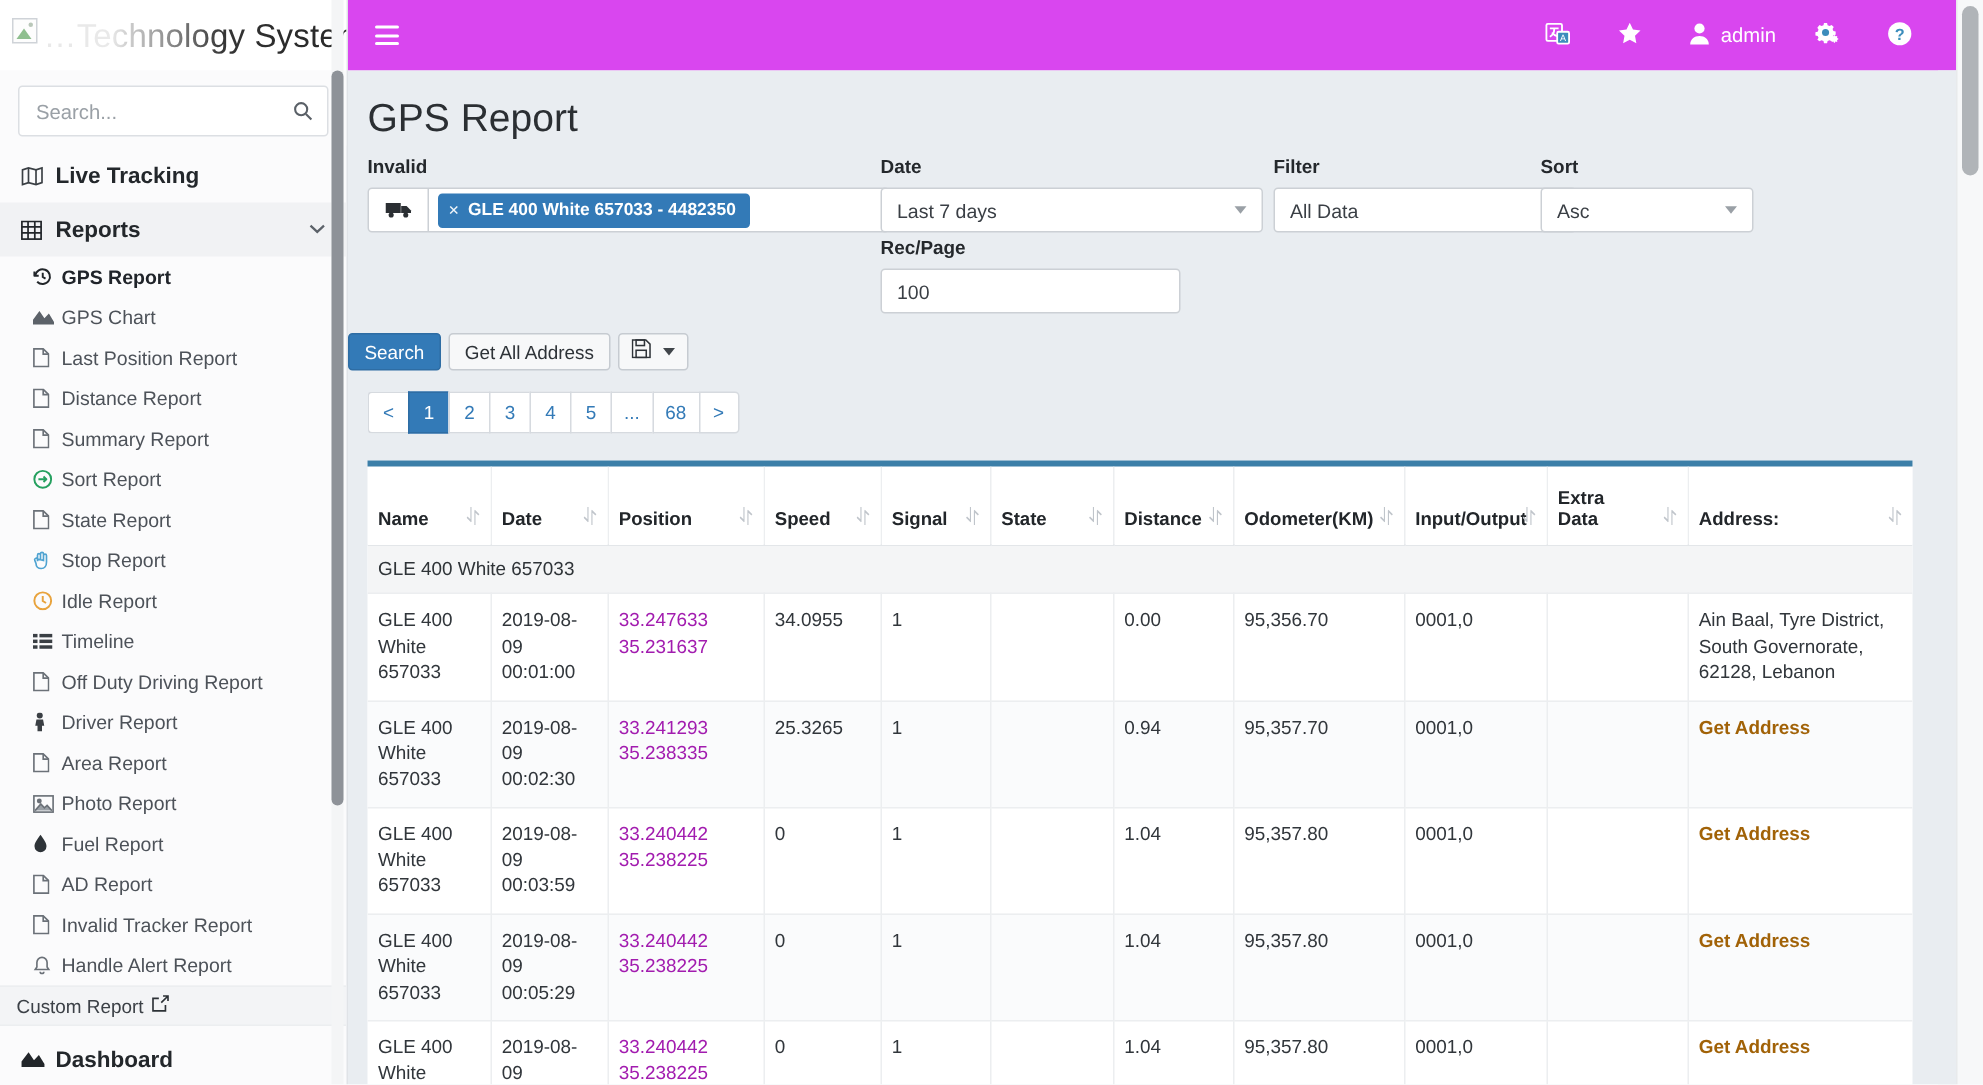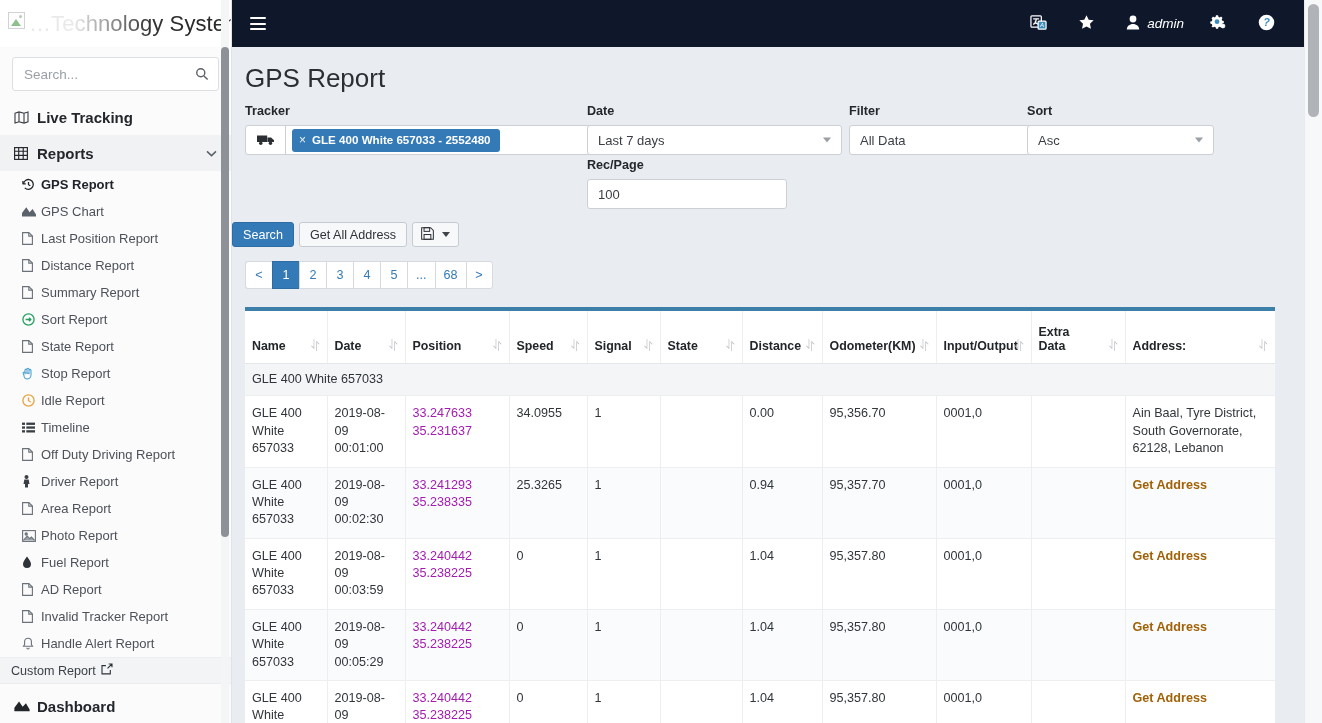--- a/index.html
+++ b/index.html
@@ -140,22 +140,22 @@
     position: absolute; right: 2px; top: 47px;
     width: 8px; height: 490px;
     background: #8e9298;
     border-radius: 4px;
   }
 
   
   .topbar {
     position: absolute; left: 232px; top: 0;
     width: 1072px; height: 47px;
-    background: #0f172a;
-    display: flex; align-items: center; font-style: italic;
+    background: #d946ef;
+    display: flex; align-items: center;
   }
   .hamburger {
     width: 16px; height: 13px;
     margin-left: 18px;
     display: flex; flex-direction: column; justify-content: space-between;
     cursor: pointer;
   }
   .hamburger span { display: block; height: 2px; background: #ffffff; border-radius: 1px; }
   .topbar-right {
     margin-left: auto;
@@ -705,34 +705,34 @@
     </div>
   </div>
 
   <div class="main">
 
     <h1 class="page-title">GPS Report</h1>
 
     <div class="filters">
 
       <div class="fgroup" style="left:13px; top:10px;">
-        <div class="flabel">Tracker</div>
+        <div class="flabel">Invalid</div>
         <div class="tracker-input">
           <div class="tracker-prefix">
             <svg width="18" height="12" viewBox="0 0 20 13" fill="#2b2f33">
               <path d="M0 1.4h11.3v7.3H0z"></path>
                 <path d="M11.6 3.6h4l3.3 3.2v1.9h-7.3z"></path>
               <circle cx="4.2" cy="10.2" r="1.9" fill="#2b2f33"></circle>
                 <circle cx="15" cy="10.2" r="1.9" fill="#2b2f33"></circle>
             </svg>
           </div>
           <div class="tracker-tags">
             <span class="tag">
               <span class="x">×</span>
-              <span>GLE 400 White 657033 - 2552480</span>
+              <span>GLE 400 White 657033 - 4482350</span>
             </span>
           </div>
         </div>
       </div>
 
       <div class="fgroup" style="left:355px; top:10px; width:255px;">
         <div class="flabel">Date</div>
         <div class="sel" style="width:255px;">
           <span>Last 7 days</span>
           <span class="caret"></span>
@@ -742,21 +742,21 @@
       <div class="fgroup" style="left:617px; top:10px; width:174px;">
         <div class="flabel">Filter</div>
         <div class="sel" style="width:202px;">
           <span>All Data</span>
           <span class="caret"></span>
         </div>
       </div>
 
       <div class="fgroup" style="left:795px; top:10px; width:162px;">
         <div class="flabel">Sort</div>
-        <div class="sel" style="width:187px;">
+        <div class="sel" style="width:142px;">
           <span>Asc</span>
           <span class="caret"></span>
         </div>
       </div>
 
       <div class="fgroup" style="left:355px; top:64px; width:170px;">
         <div class="flabel">Rec/Page</div>
         <div class="txtbox" style="width:200px;">
           <span>100</span>
         </div>

